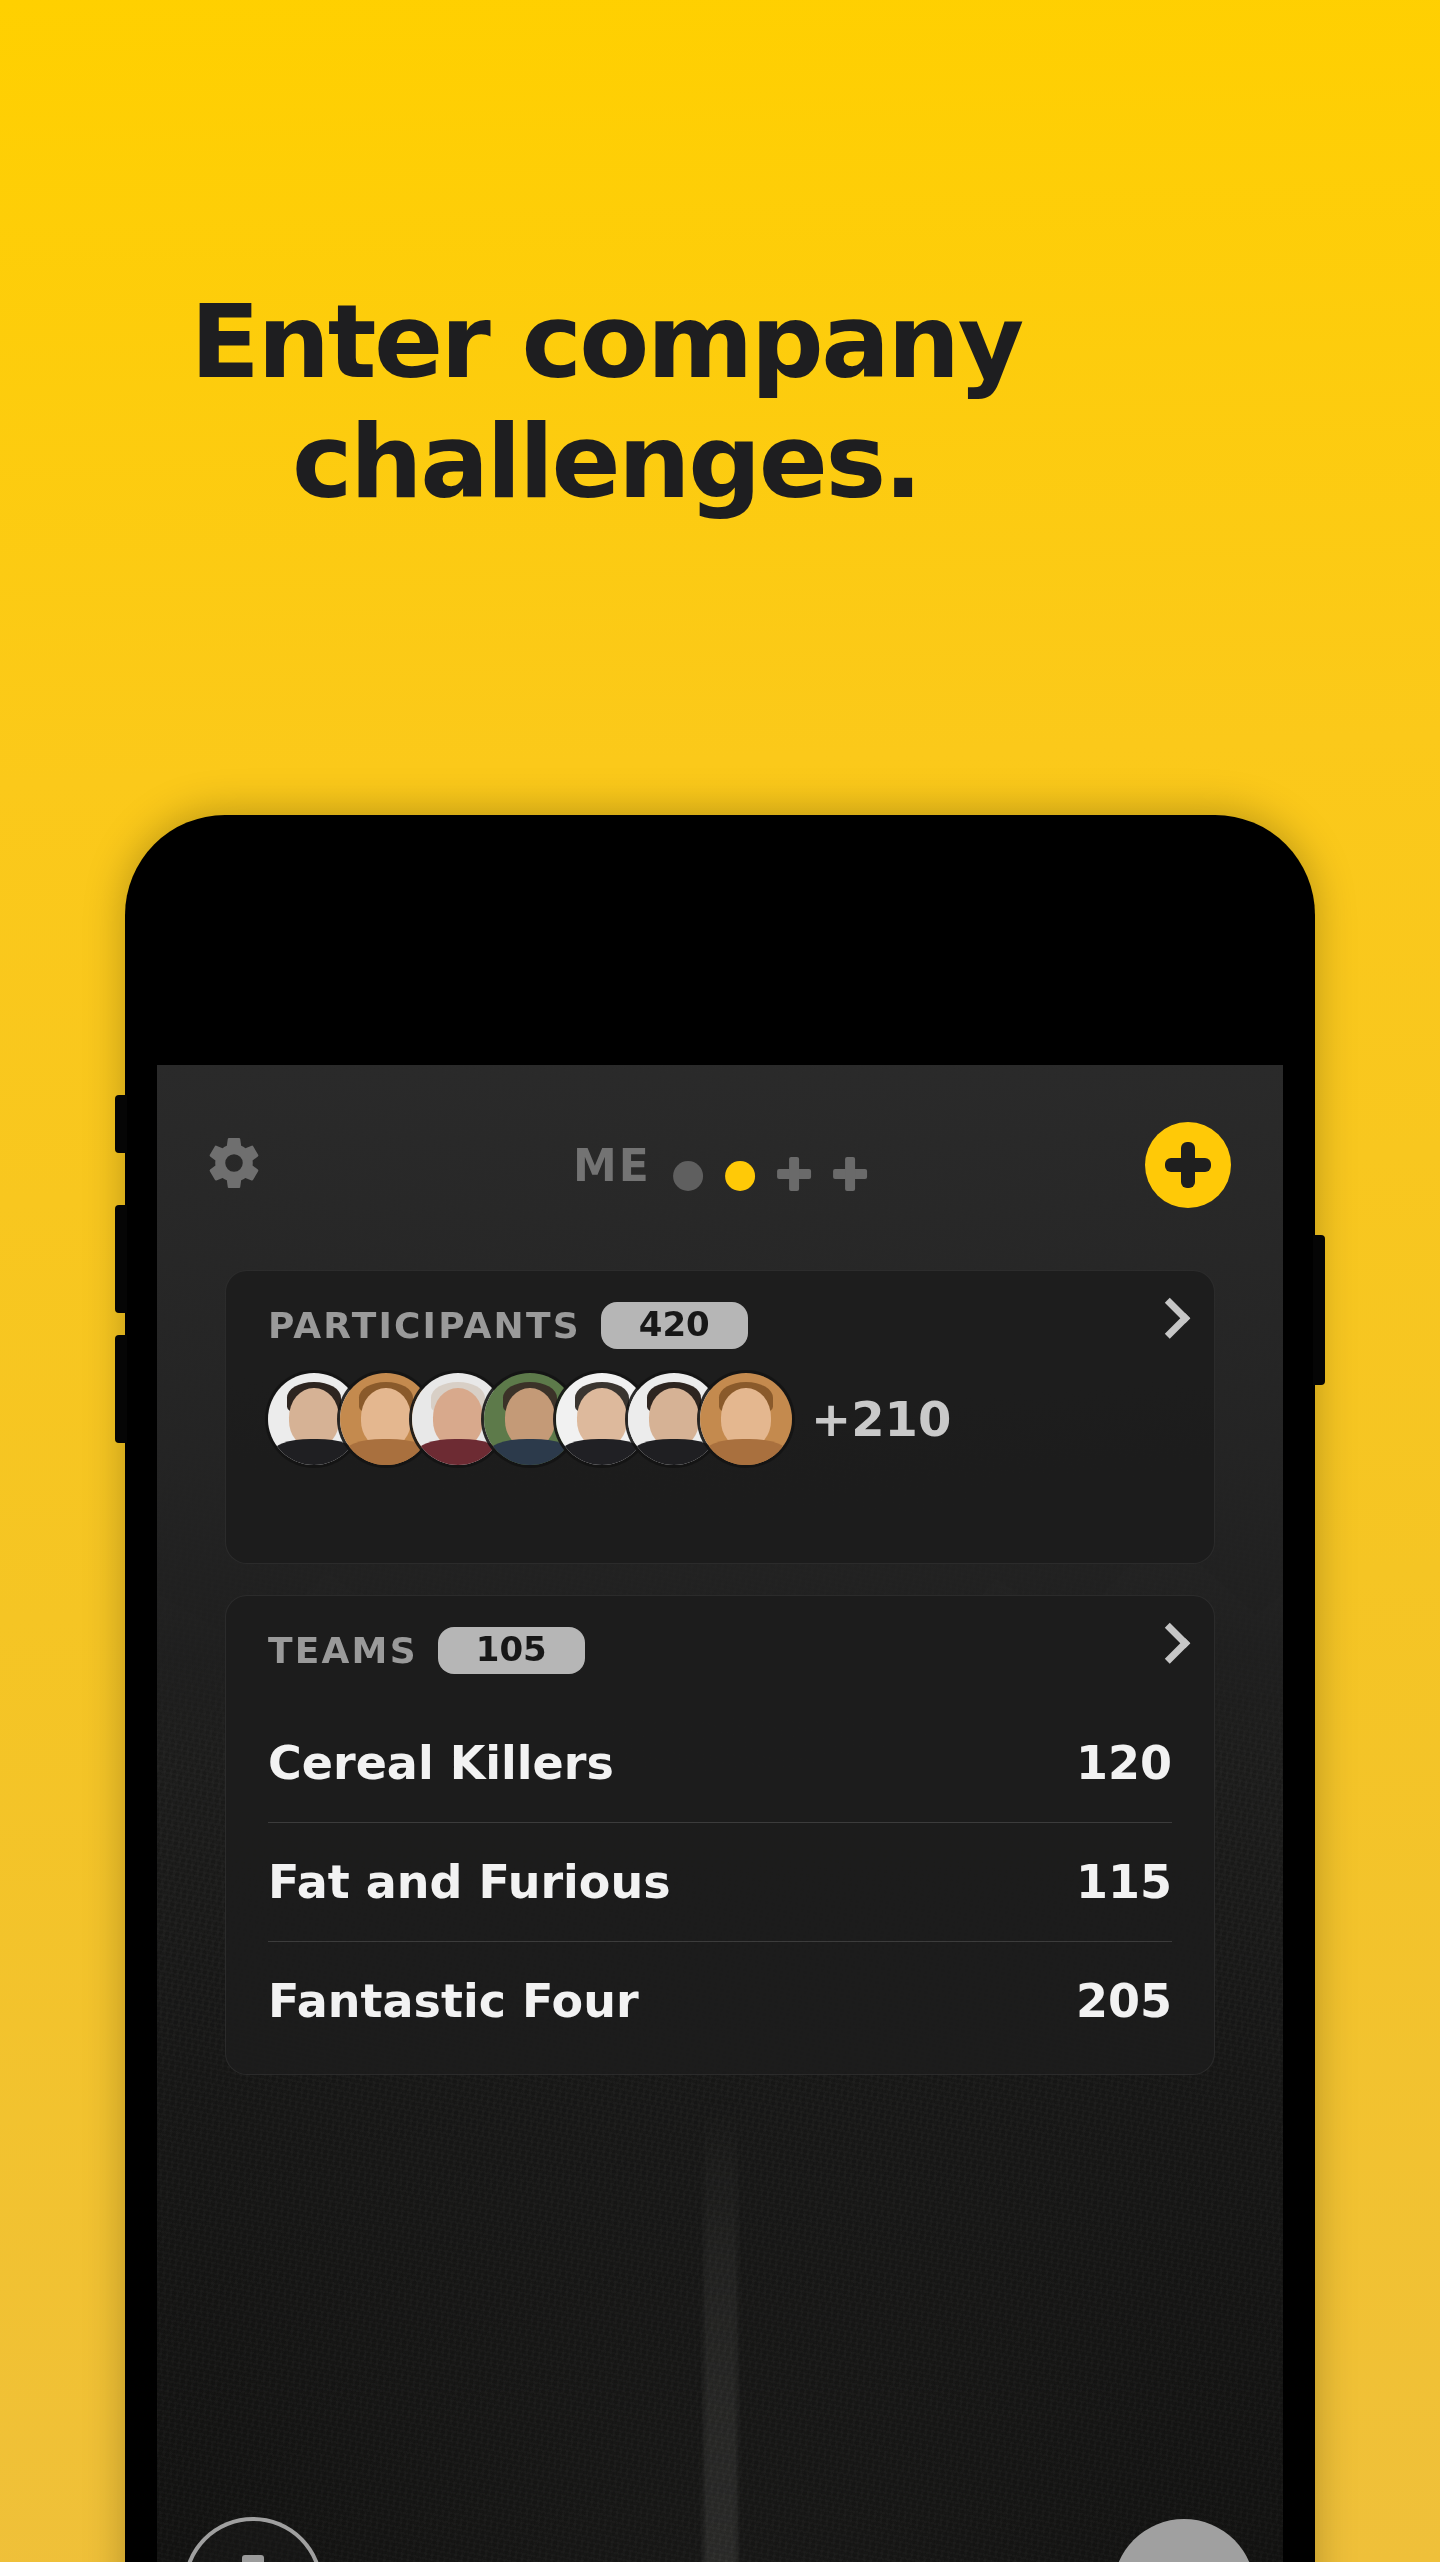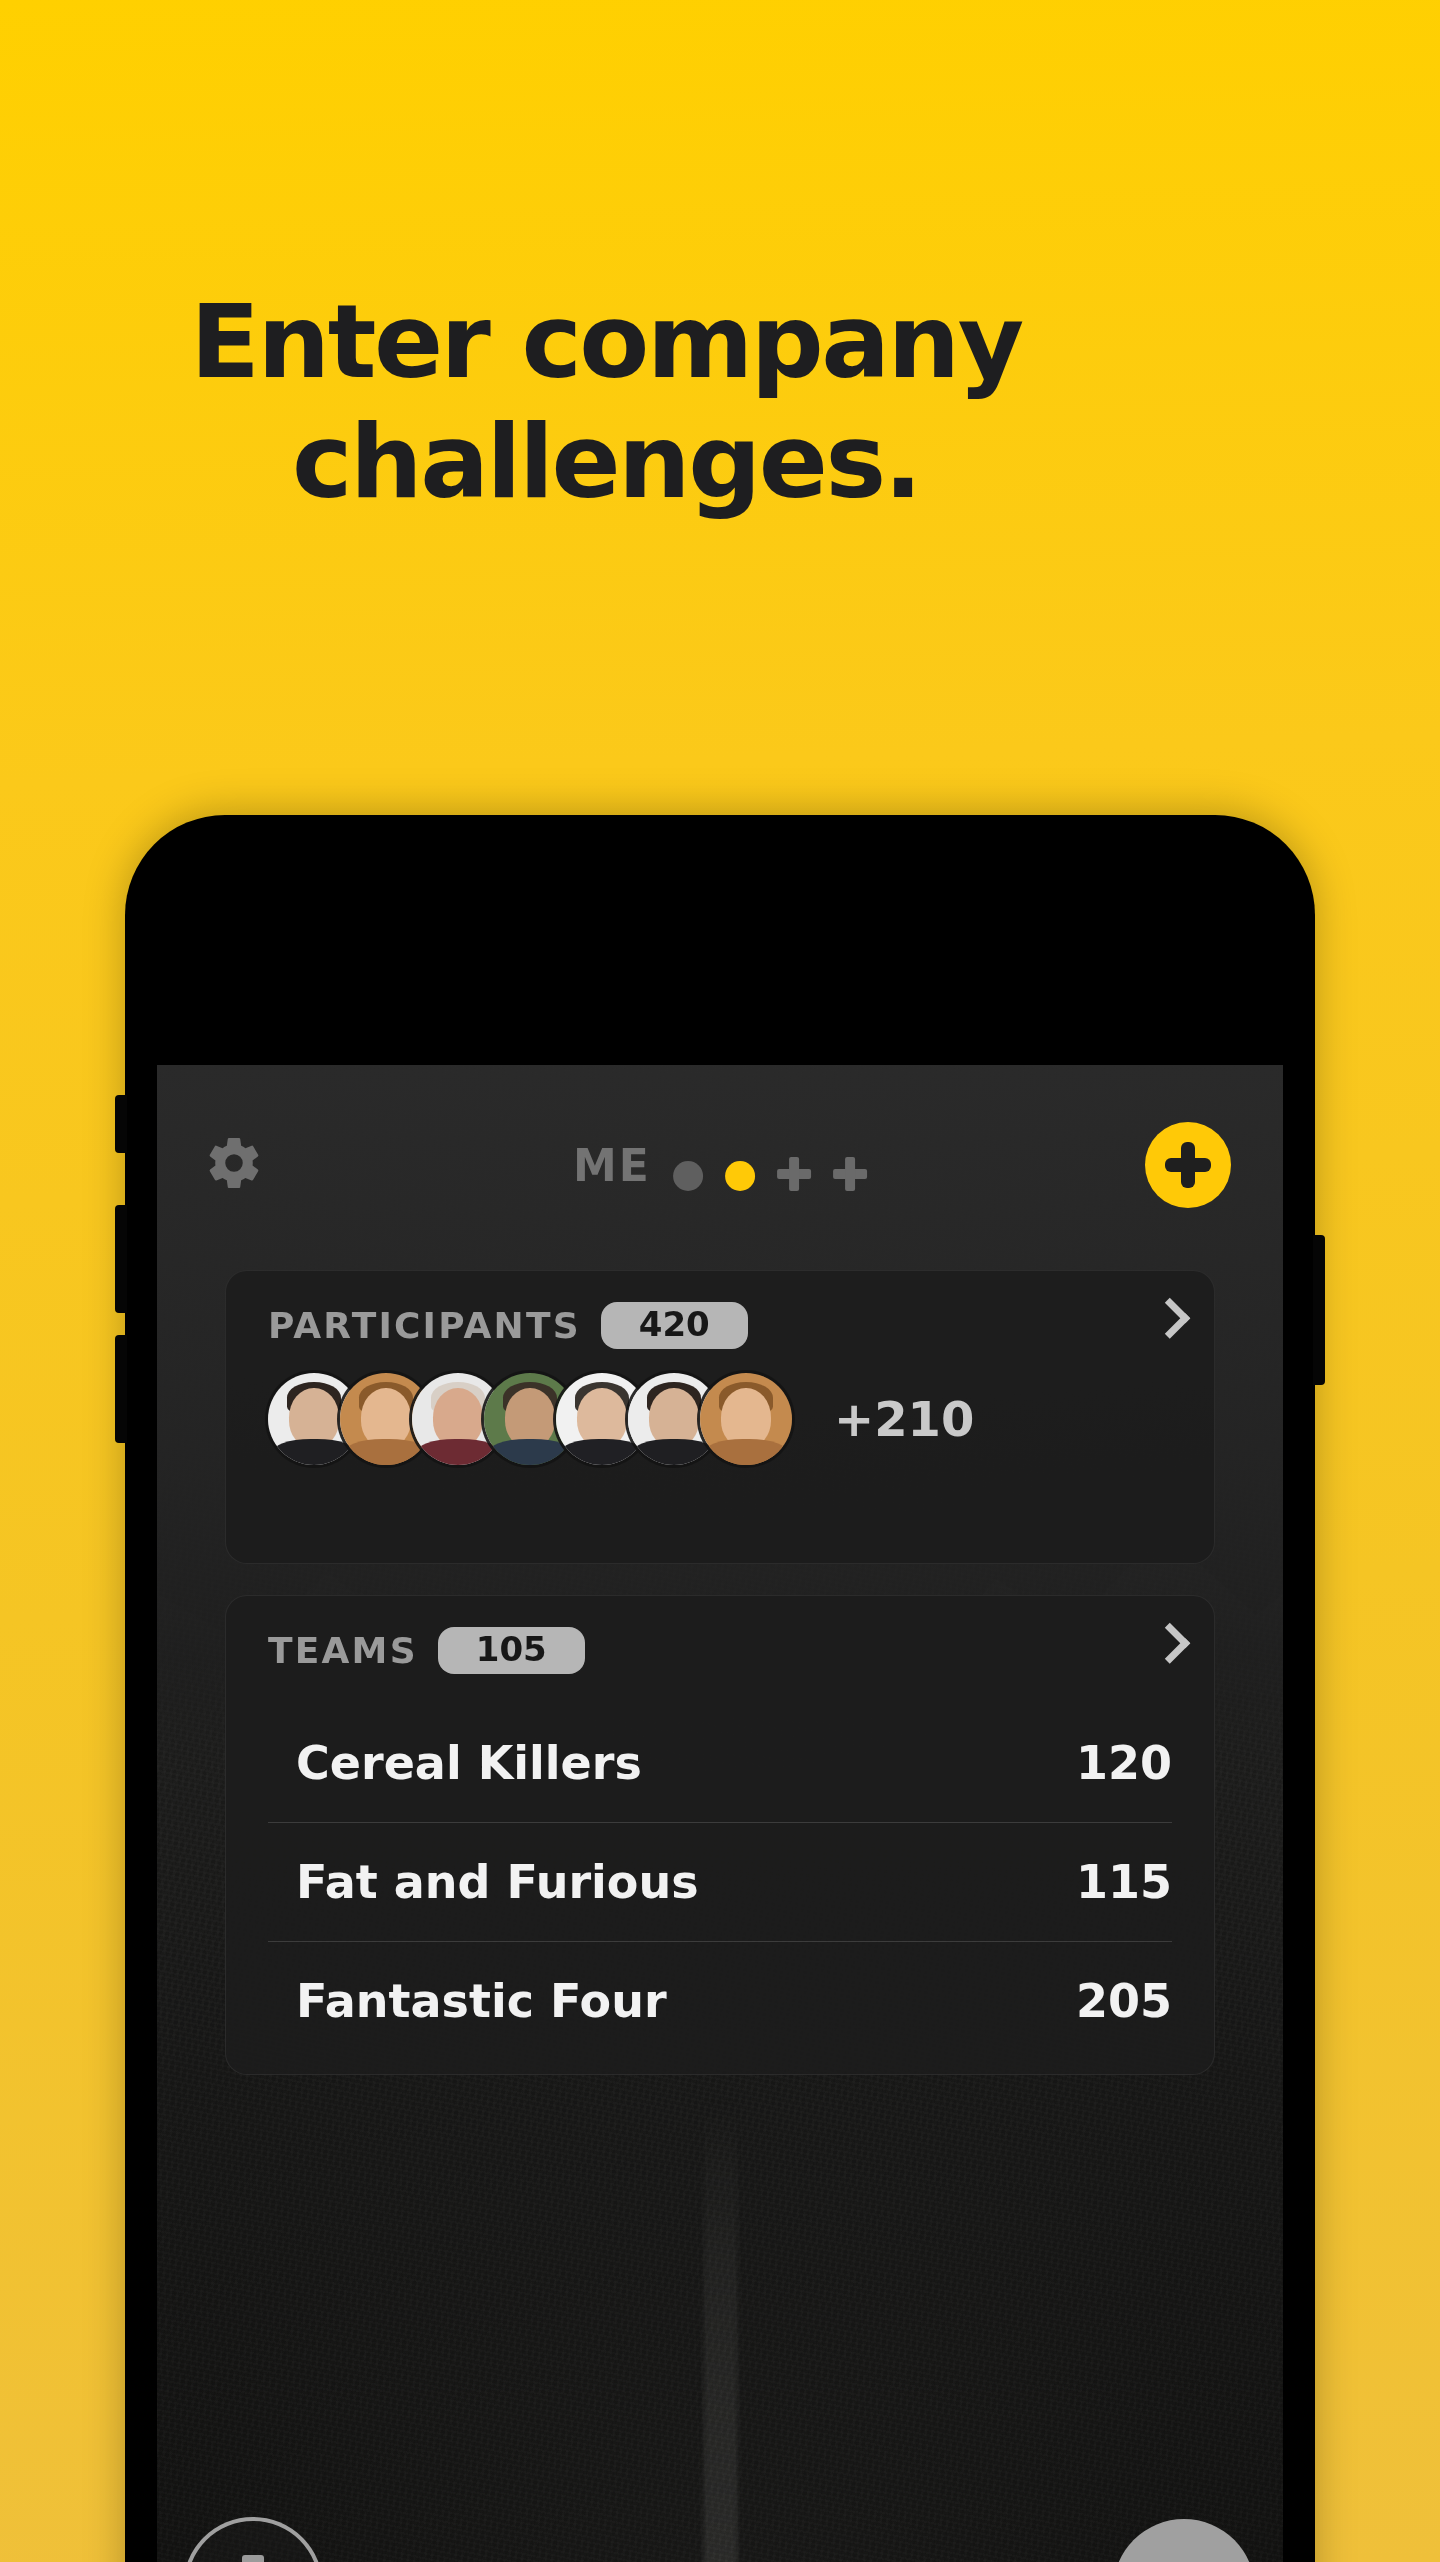--- a/index.html
+++ b/index.html
@@ -290,21 +290,21 @@
     position: absolute;
     display: block;
   }
   
   .av .bg   { inset: 0; }
   .av .head { width: 54%; height: 64%; left: 23%; top: 16%; border-radius: 50% 50% 44% 44%; }
   .av .hair { width: 58%; height: 34%; left: 21%; top: 10%; border-radius: 50% 50% 20% 20%; }
   .av .body { width: 94%; height: 34%; left: 3%; top: 72%; border-radius: 46% 46% 0 0; }
 
   .plus-count {
-    margin-left: 62px;
+    margin-left: 39px;
     color: #c9c9c9;
     font-size: 48px;
     font-weight: bold;
     font-family: "DejaVu Sans", sans-serif;
     white-space: nowrap;
   }
   .sub-note {
     position: absolute;
     left: 42px;
     top: 212px;
@@ -321,21 +321,20 @@
     justify-content: space-between;
     height: 118px;
     border-bottom: 1px solid rgba(255,255,255,0.14);
   }
   .team-row:last-child { border-bottom: none; }
   .team-name {
     color: #f2f2f2;
     font-size: 46px;
     font-weight: bold;
     font-family: "DejaVu Sans", sans-serif;
-    margin-left: 28px;
   }
   .team-score {
     color: #f2f2f2;
     font-size: 46px;
     font-weight: bold;
     font-family: "DejaVu Sans", sans-serif;
   }
 
   
   .fab-outline {

